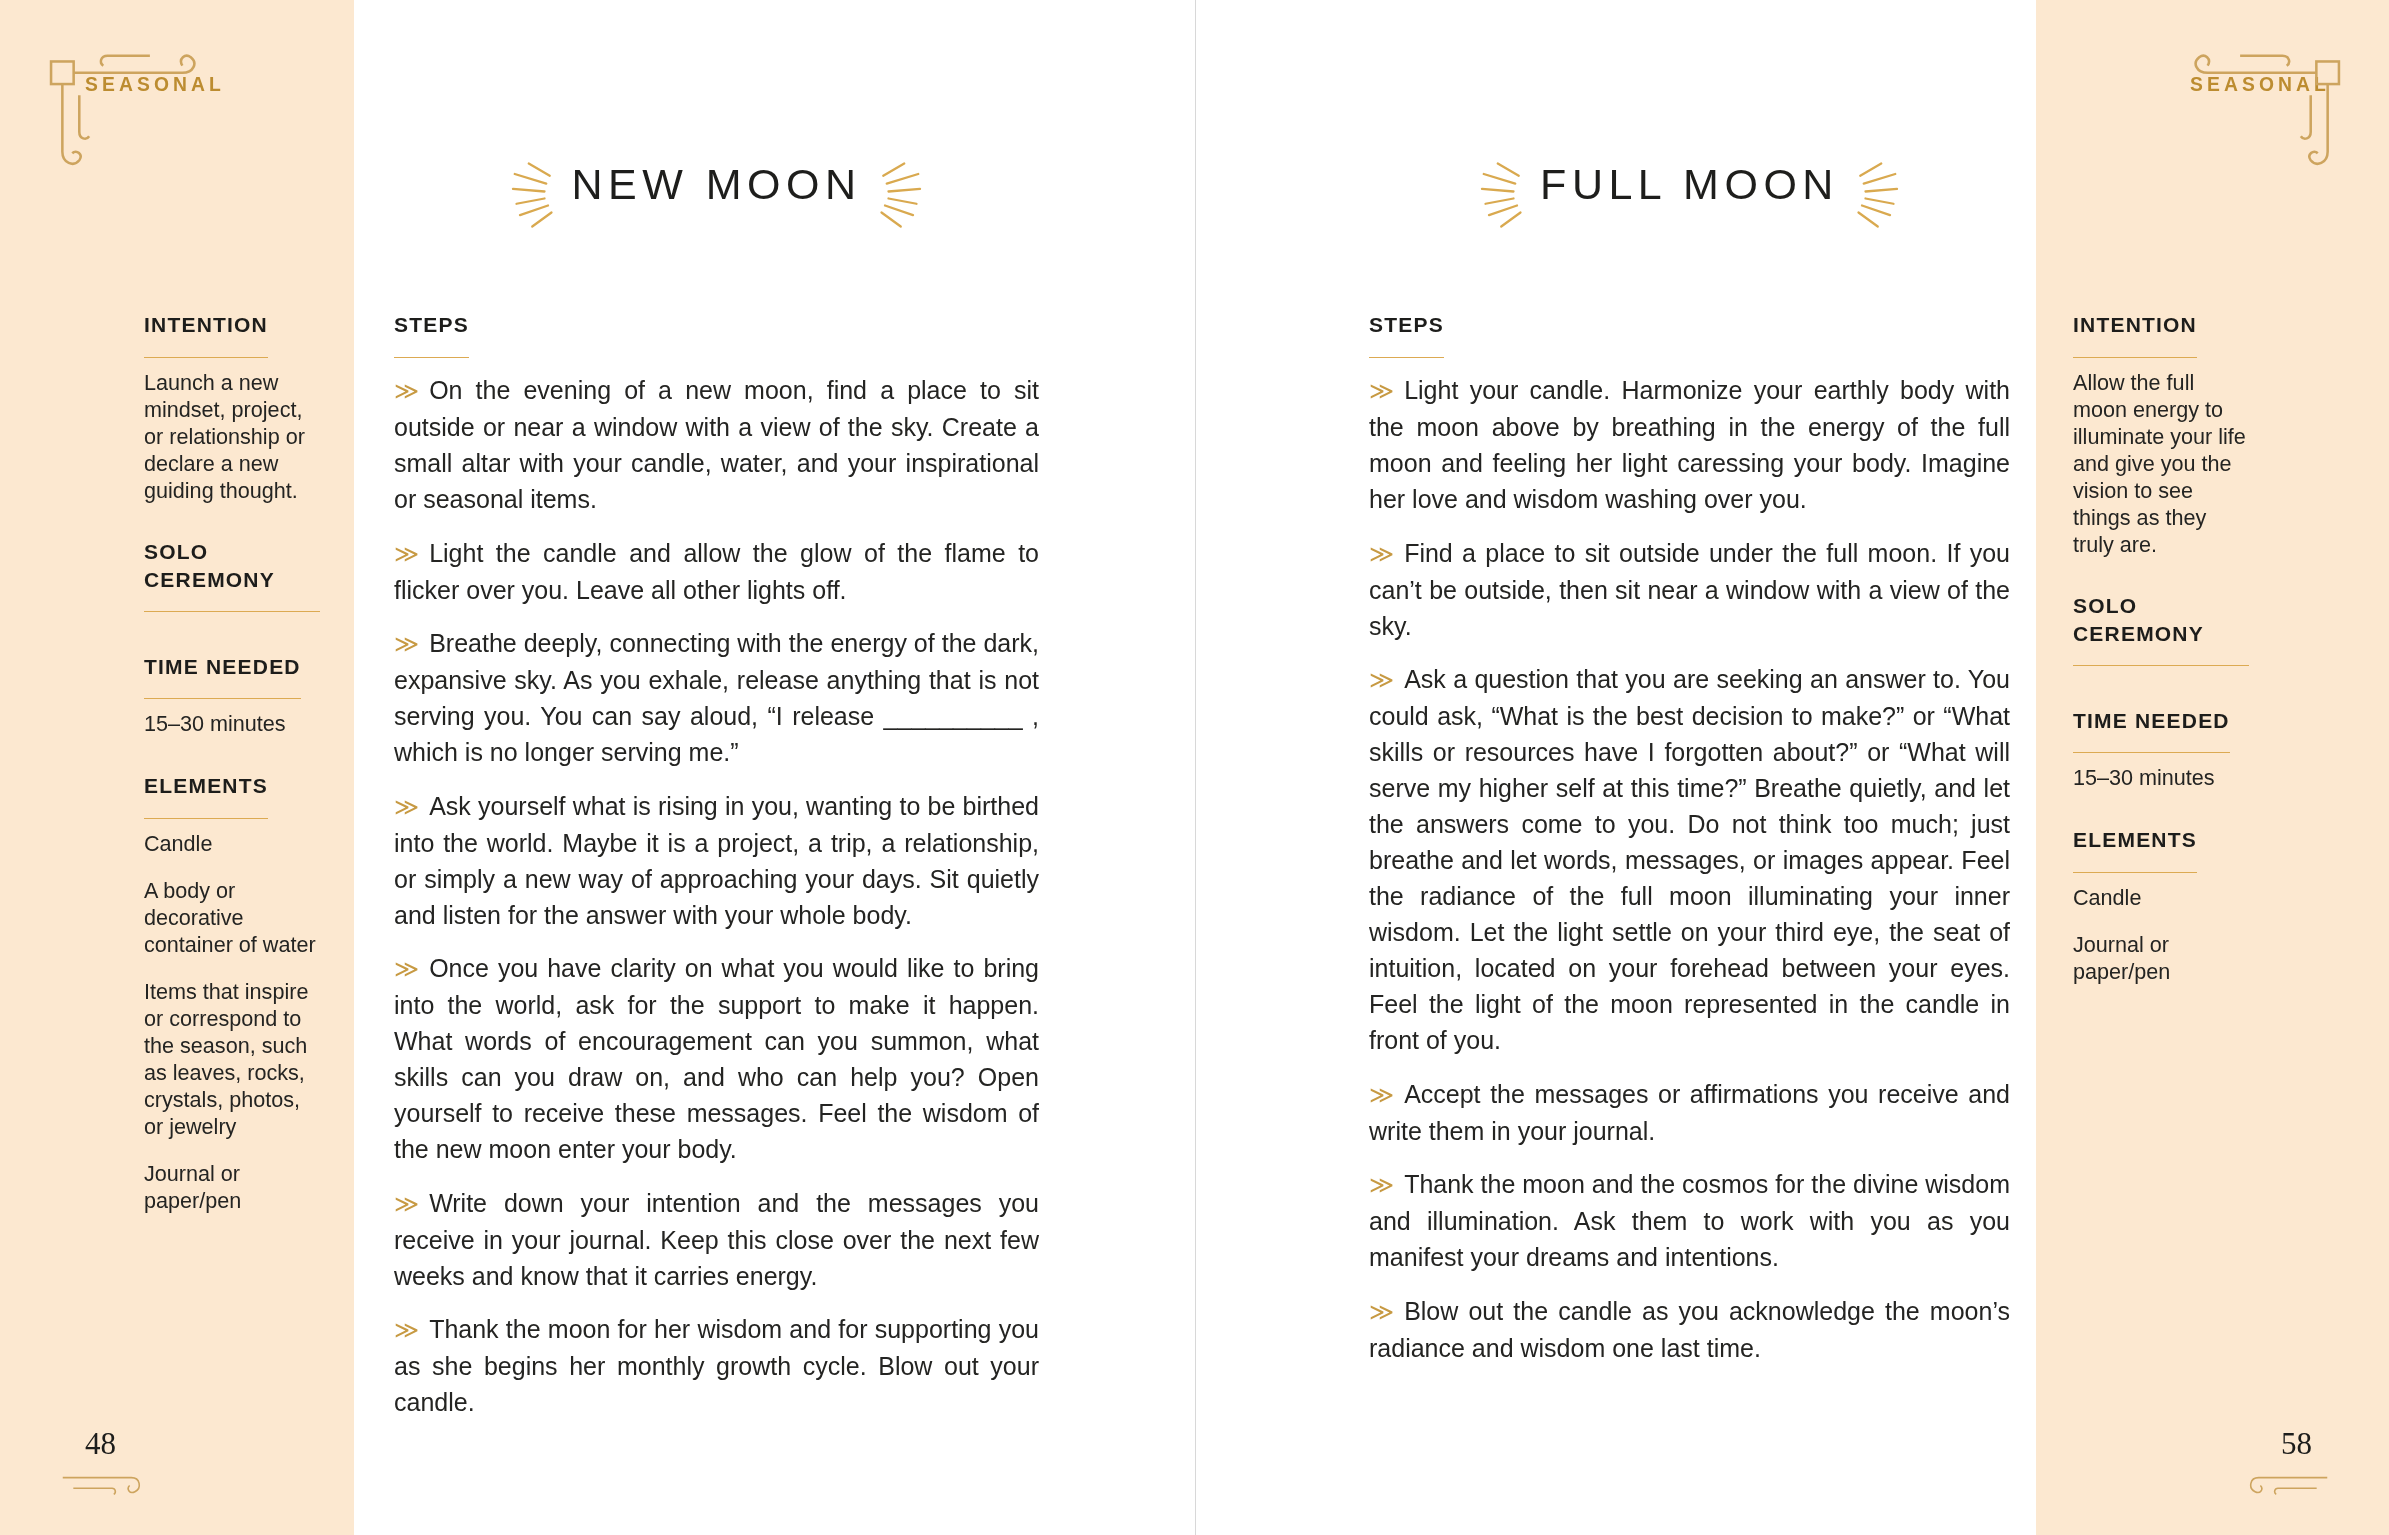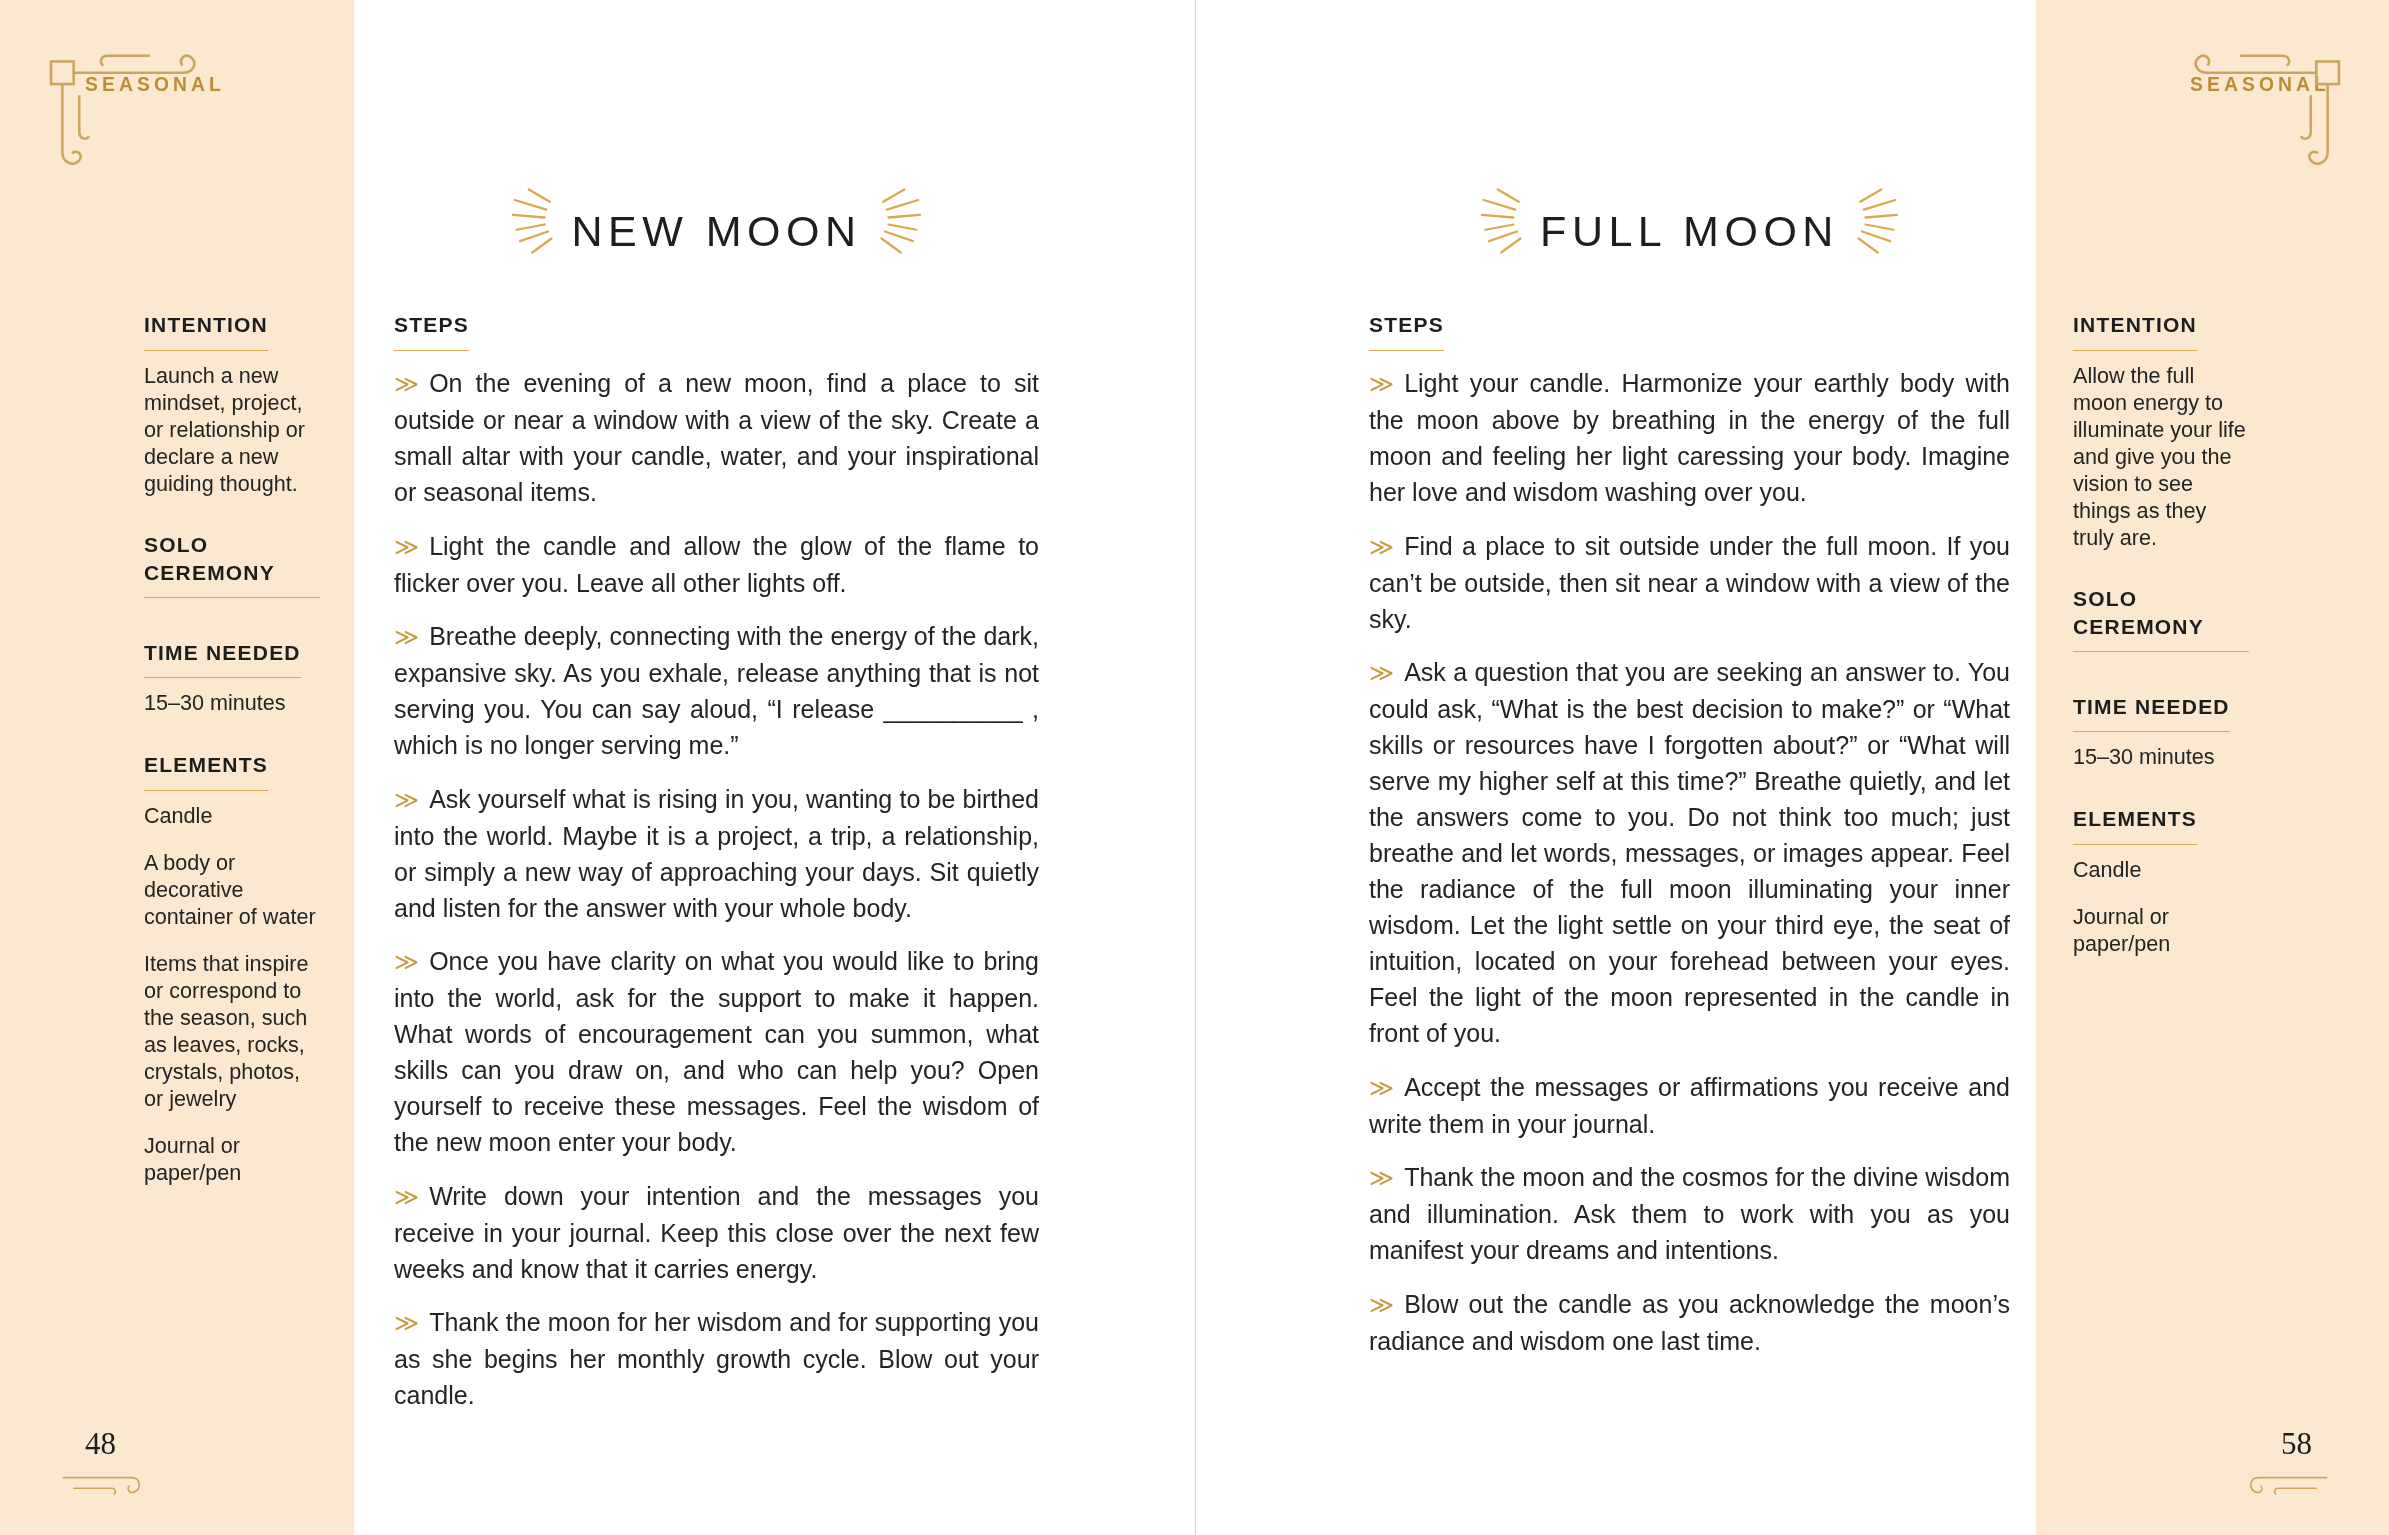--- a/index.html
+++ b/index.html
@@ -25,41 +25,41 @@
   }
   .season-label.left  { left:85px; }
   .season-label.right { left:2190px; }
 
   .corner-orn { position:absolute; top:53px; }
   .corner-orn.left  { left:48px; }
   .corner-orn.right { left:2158px; transform:scaleX(-1); }
 
   
   .title-row {
-    position:absolute; top:192px; height:64px;
-    display:flex; align-items:flex-end; justify-content:center; gap:7px;
+    position:absolute; top:160px; height:64px;
+    display:flex; align-items:flex-start; justify-content:center; gap:7px;
   }
   .page-left  .title-row { left:40px;  width:645px; }
   .page-right .title-row { left:173px; width:641px; }
   .chapter-title {
     font-size:43px; letter-spacing:5.5px; font-weight:400; color:#1e1e1c;
     white-space:nowrap;
   }
   .rays { flex:0 0 auto; }
   .rays.flip { transform:scaleX(-1); }
 
   
   .content { position:absolute; top:311px; }
   .page-left  .content { left:40px;  width:645px; }
   .page-right .content { left:173px; width:641px; }
 
   .h {
     font-weight:bold; font-size:21px; letter-spacing:1.2px; line-height:27.6px;
     color:#1d1d1b; display:inline-block;
-    border-bottom:1.8px solid #dcaa52; padding-bottom:11px;
+    border-bottom:1.8px solid #dcaa52; padding-bottom:18px;
   }
   .steps-h { margin:0 0 14.7px 0; }
   .step {
     font-size:25px; line-height:36px; text-align:justify;
     margin:0 0 17.5px 0; color:#242422;
   }
   .chev { color:#c79a43; padding-right:10px; font-size:24px; }
 
   
   .side-content { position:absolute; top:311px; width:176px; }

